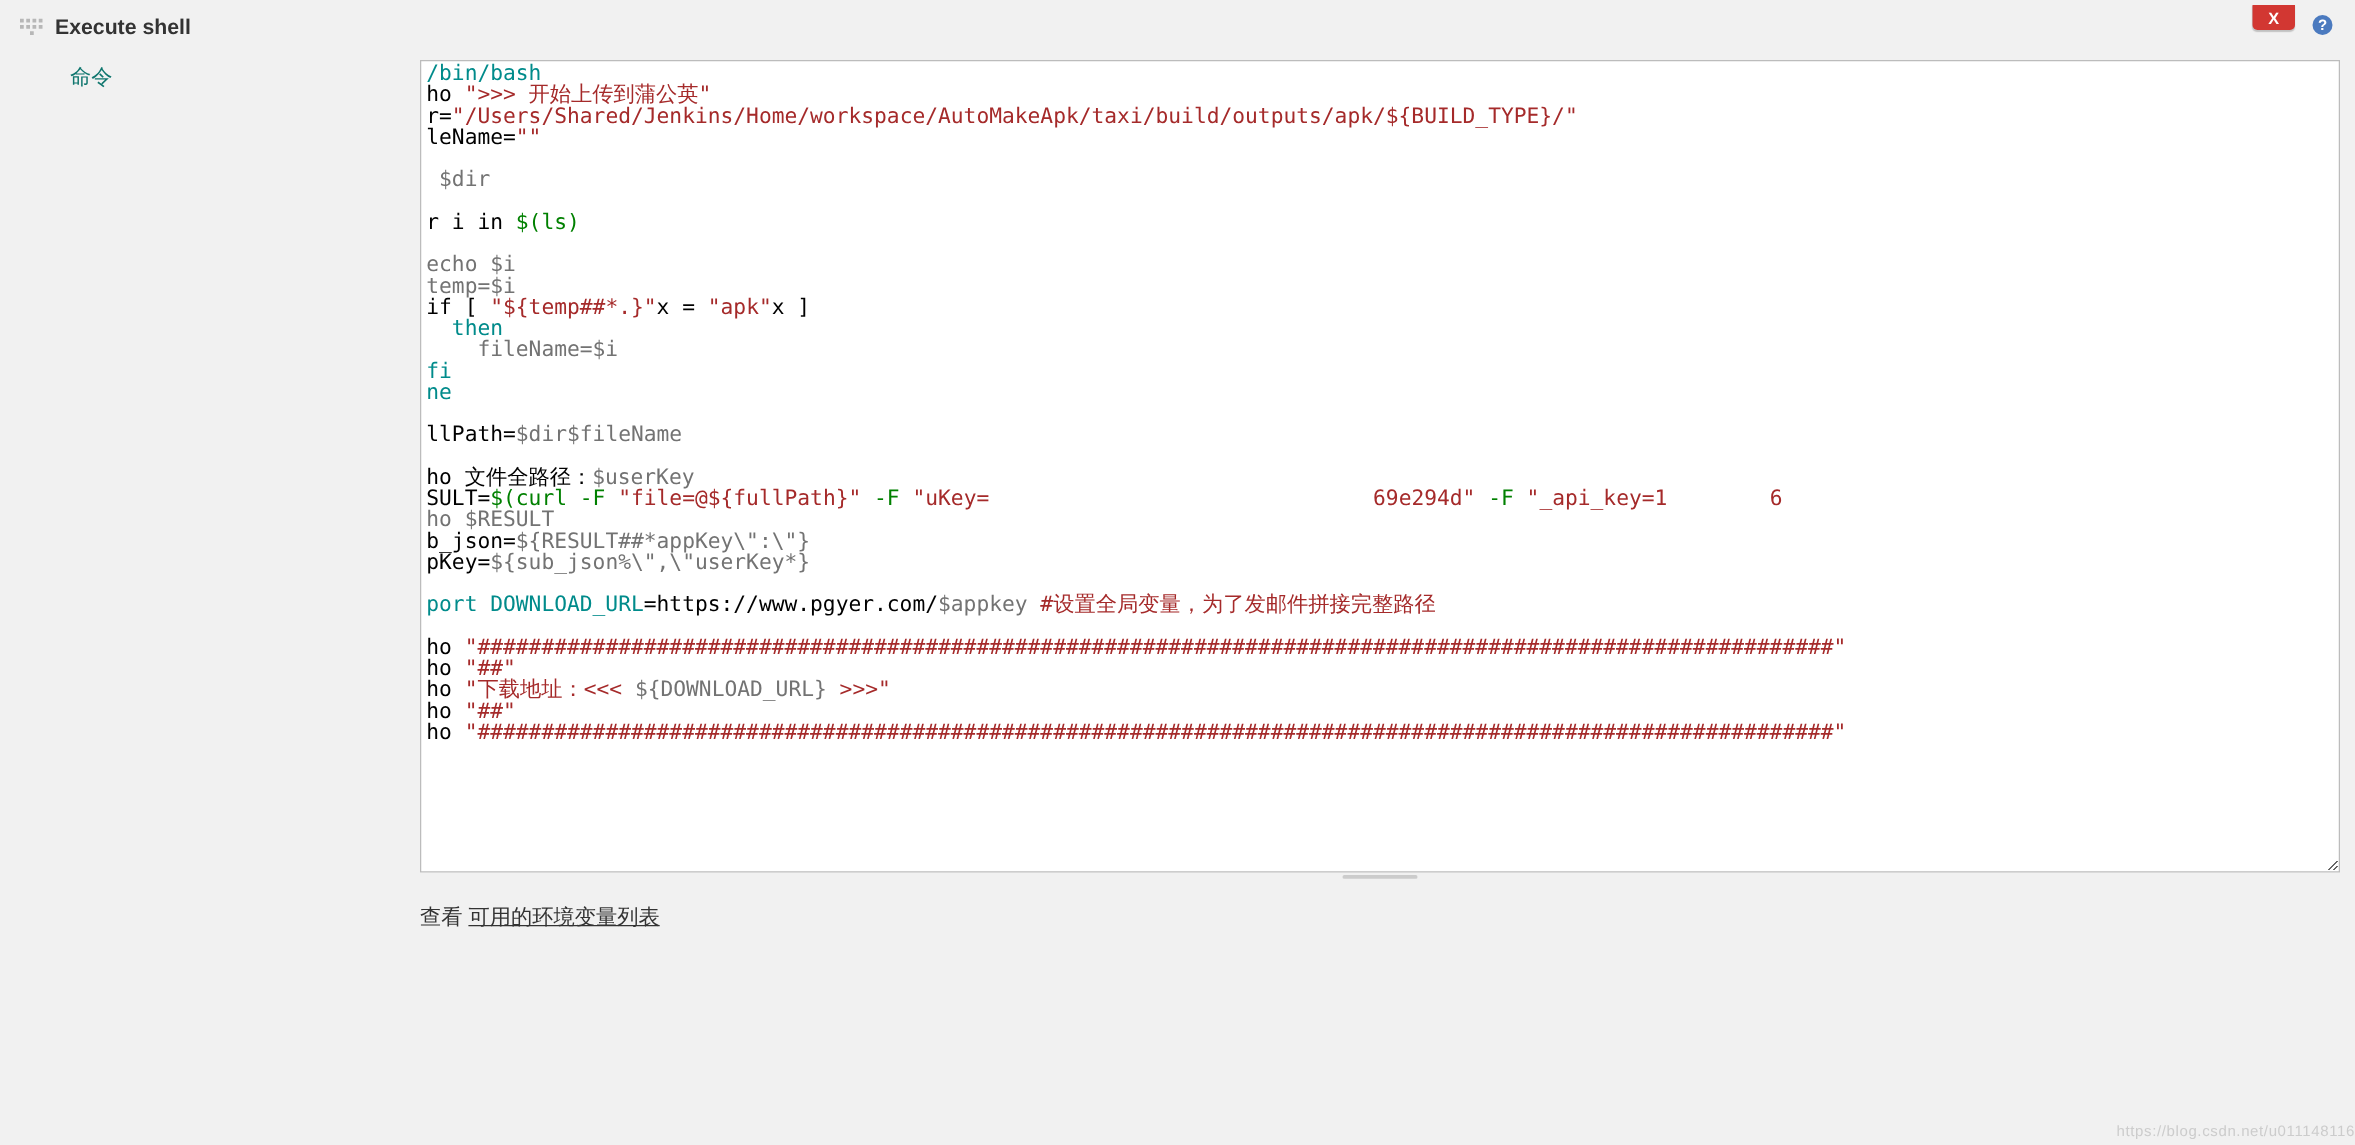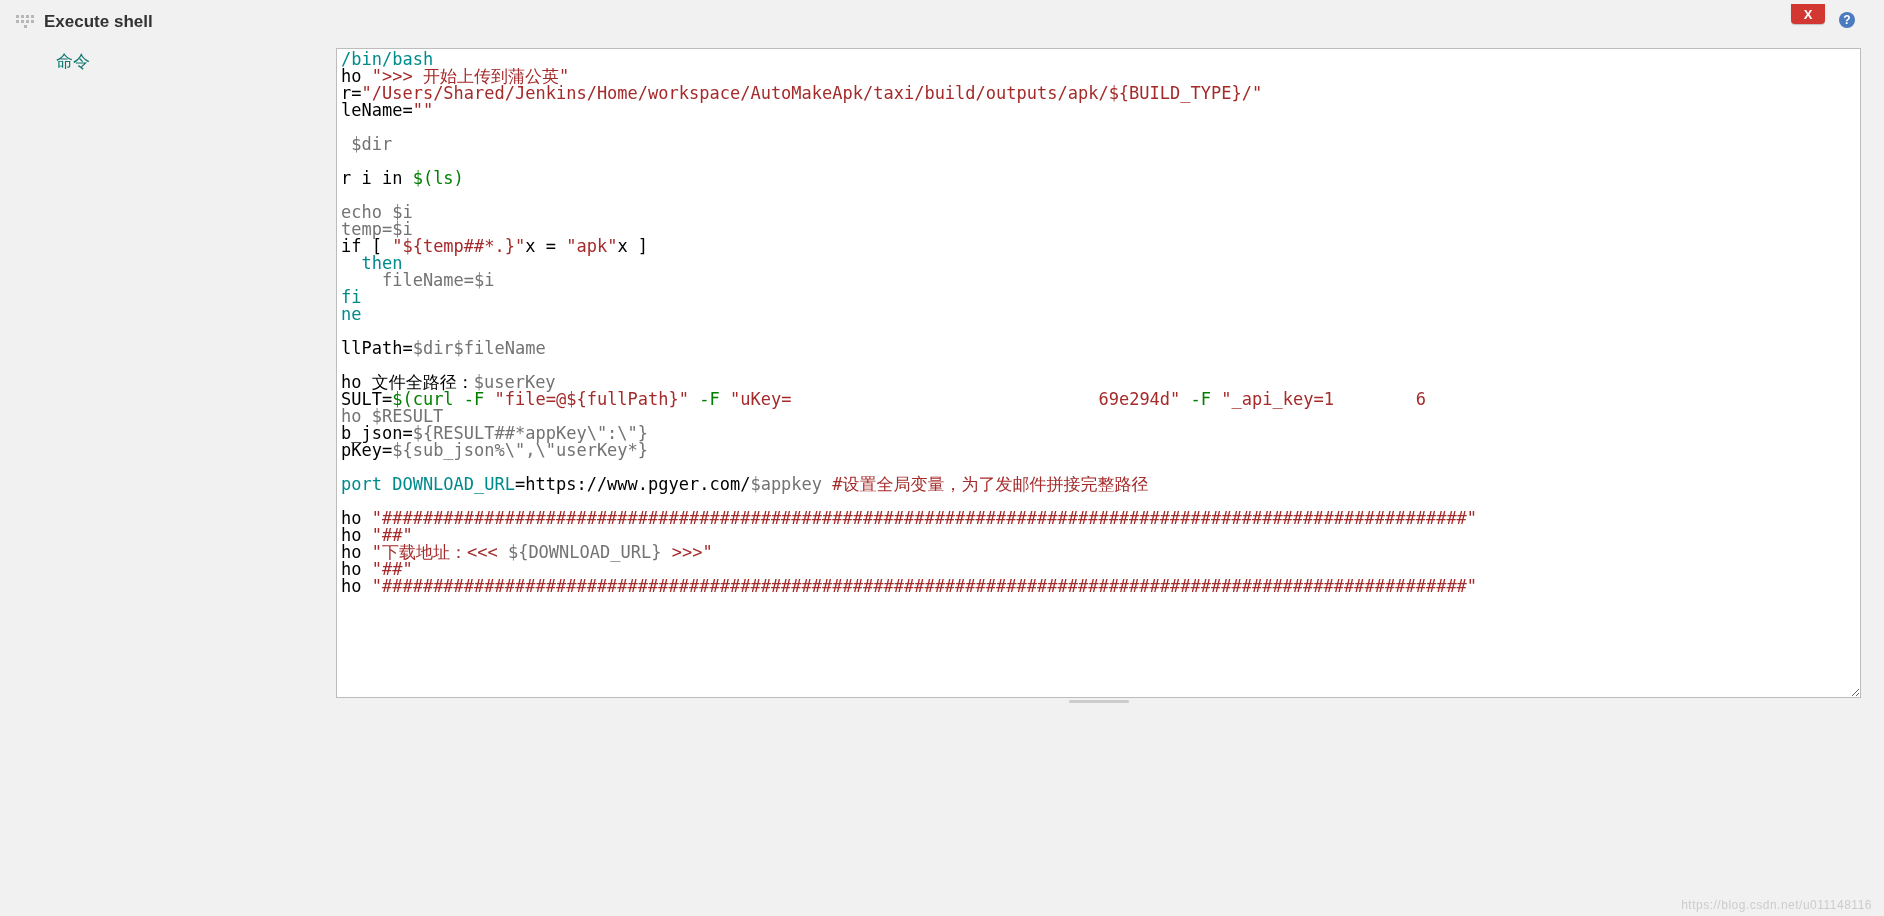--- a/index.html
+++ b/index.html
@@ -7,21 +7,21 @@
     background: #f1f1f1;
     font-family: "Helvetica Neue", Helvetica, Arial, "PingFang SC", "Microsoft YaHei", sans-serif;
     font-size: 14px;
     color: #333;
   }
   .page {
     width: 1884px;
     height: 916px;
     position: relative;
     background: #f1f1f1;
-    padding: 8px 23px 0 12px;
+    padding: 8px 12px 0 12px;
   }
   .build-step {
     margin-left: 0;
     padding-left: 32px;
     position: relative;
   }
   
   .step-header {
     display: flex;
     align-items: center;
@@ -127,21 +127,21 @@
     color: #333;
   }
   .footer-link {
     color: #333;
     text-decoration: underline;
     cursor: pointer;
   }
 
   .watermark {
     position: absolute;
-    right: 12px;
+    right: 0;
     bottom: 4px;
     font-size: 12px;
     color: #ccc;
     letter-spacing: 0.5px;
     pointer-events: none;
   }
 
   .resize-grip {
     text-align: center;
     height: 8px;
@@ -206,19 +206,22 @@
 
 <span class="c-black">ho </span><span class="c-brown">"##########################################################################################################"</span>
 <span class="c-black">ho </span><span class="c-brown">"##"</span>
 <span class="c-black">ho </span><span class="c-brown">"下载地址：&lt;&lt;&lt; </span><span class="c-blue">${DOWNLOAD_URL}</span><span class="c-brown"> &gt;&gt;&gt;"</span>
 <span class="c-black">ho </span><span class="c-brown">"##"</span>
 <span class="c-black">ho </span><span class="c-brown">"##########################################################################################################"</span>
 </div>
         <div class="resize-grip">
             <div></div>
           </div>
+        <div class="footer-line">
+          <span>查看 </span><a class="footer-link">可用的环境变量列表</a>
+        </div>
       </div>
     </div>
 
   </div>
 
   <div class="watermark">https://blog.csdn.net/u011148116</div>
 </div>
 
 </body></html>

